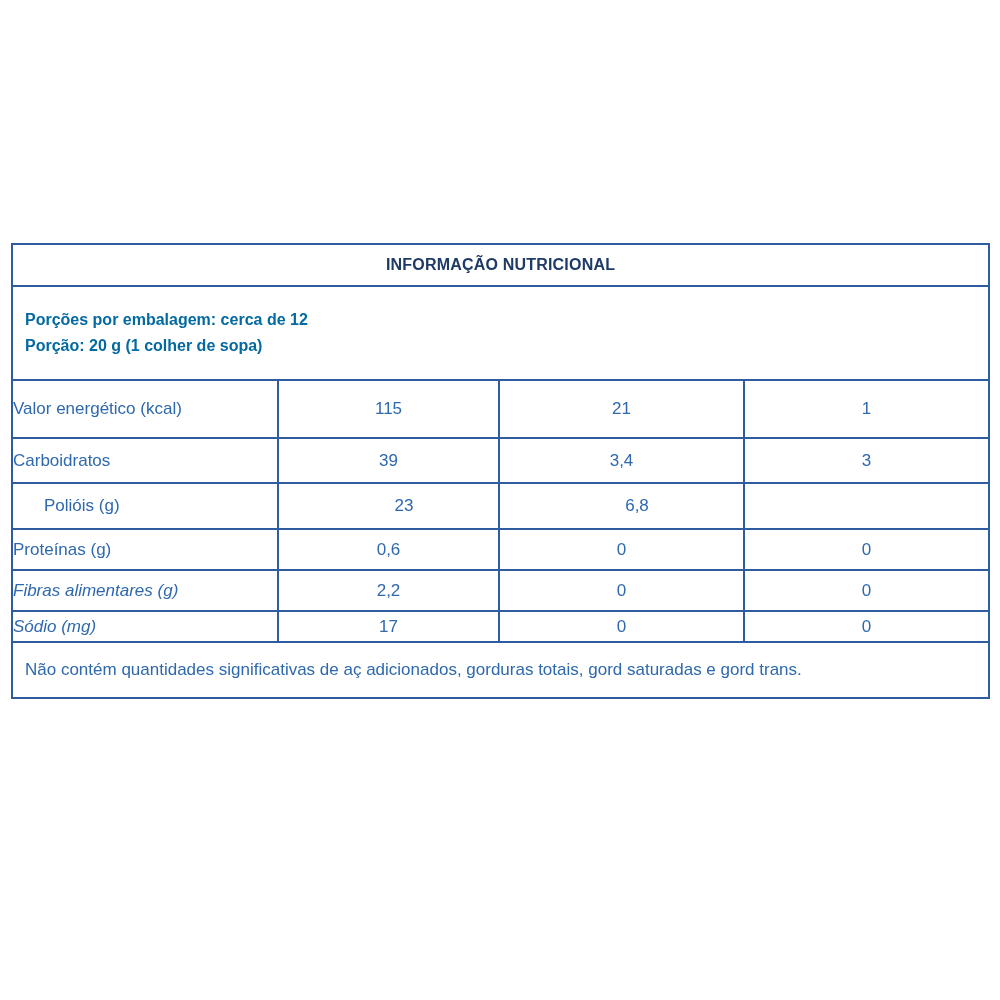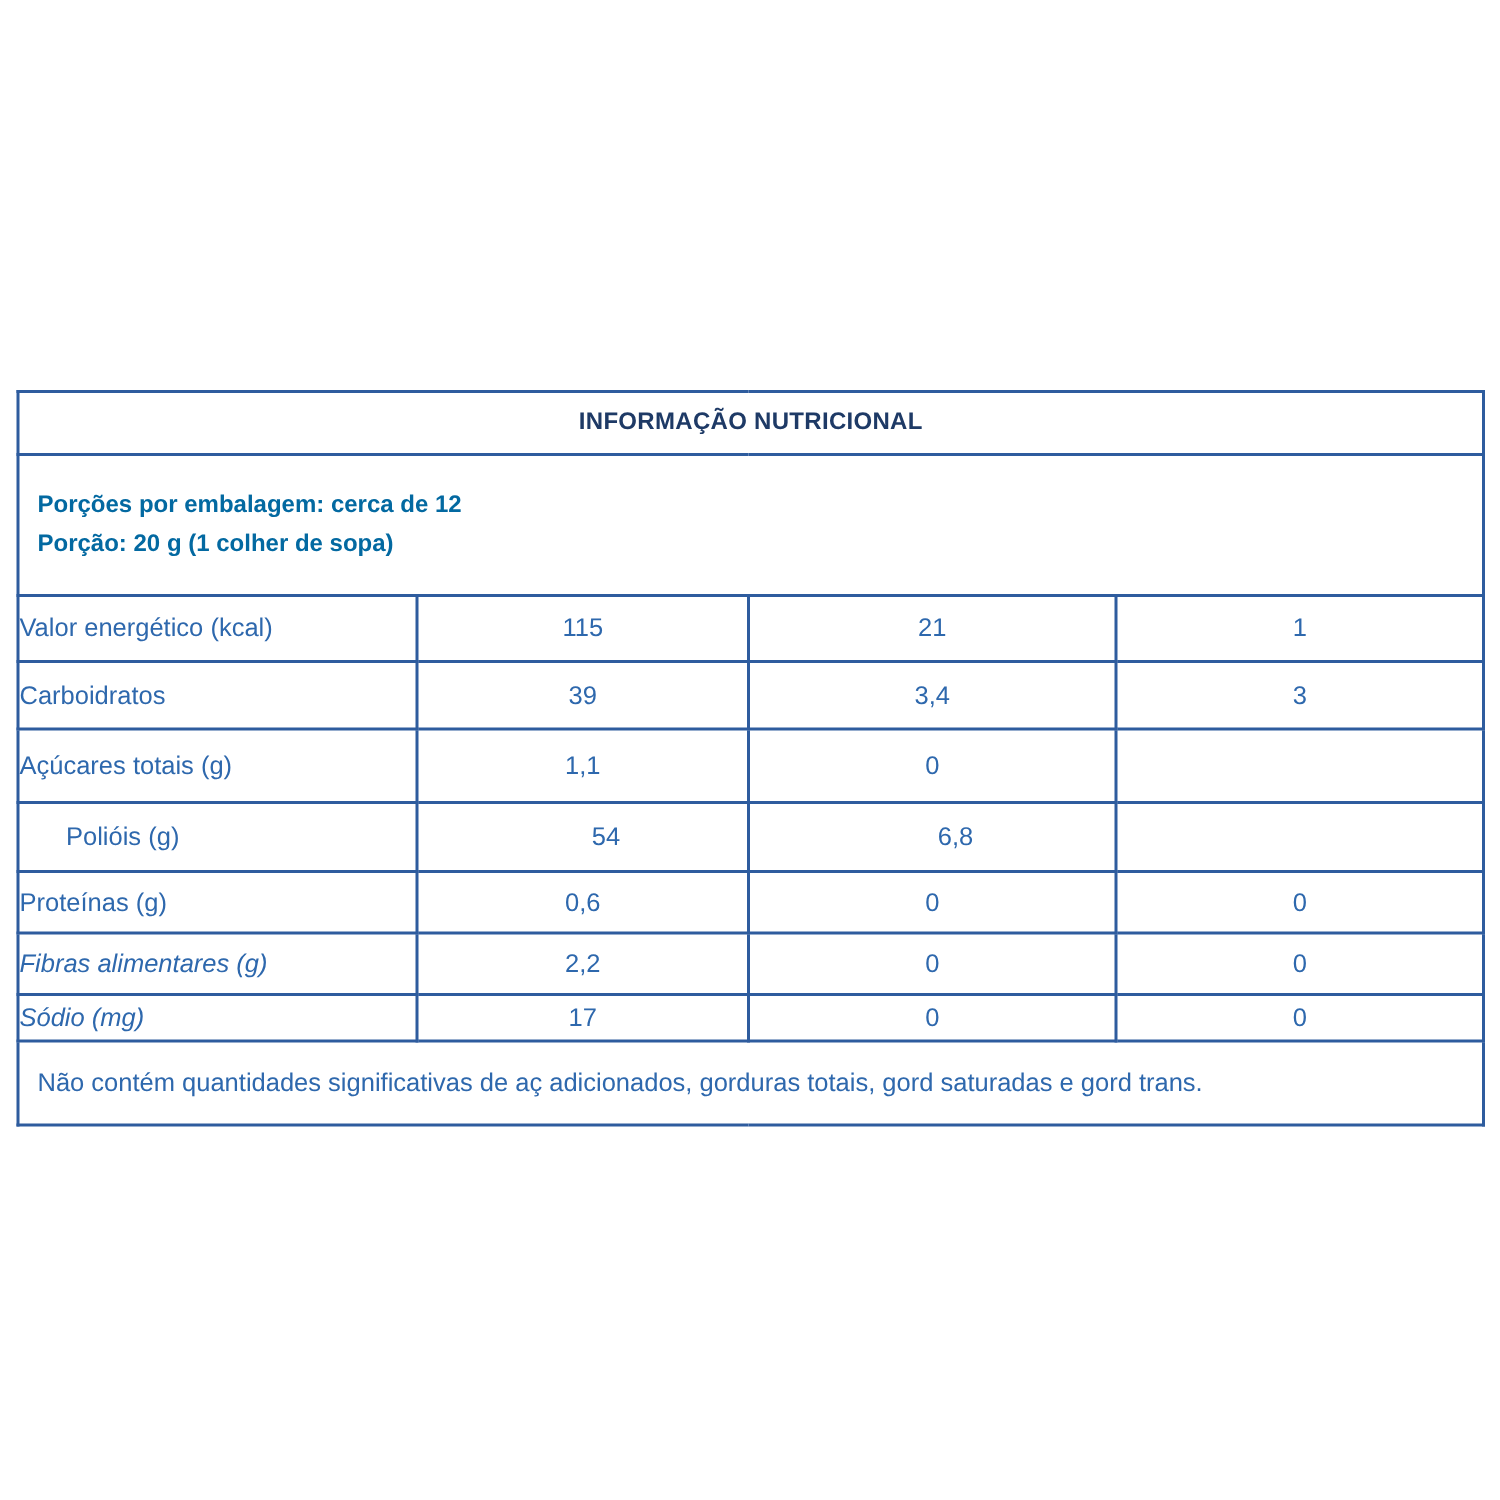--- a/index.html
+++ b/index.html
@@ -12,21 +12,21 @@
   .page {
     position: relative;
     width: 1000px;
     height: 1000px;
     background: #ffffff;
     overflow: hidden;
   }
   table.nutrition {
     position: absolute;
     left: 11px;
-    top: 260px;
+    top: 243px;
     width: 977px;
     border-collapse: collapse;
     table-layout: fixed;
   }
   table.nutrition td {
     border: 2px solid #2E5C9E;
     color: #2E68AD;
     font-size: 17px;
     padding: 0;
     vertical-align: middle;
@@ -62,21 +62,21 @@
     padding-left: 12px;
     text-align: left;
   }
   td.num-cell {
     text-align: center;
   }
   td.italic {
     font-style: italic;
     border-radius: 16px;
   }
-  tr.r1 td { height: 44px; }
+  tr.r1 td { height: 58px; }
   tr.r2 td { height: 45px; }
   tr.r3 td { height: 49px; }
   tr.r4 td { height: 46px; padding-left: 31px; }
   tr.r5 td { height: 41px; }
   tr.r6 td { height: 41px; }
   tr.r7 td { height: 31px; }
   tr.footer-row td {
     height: 56px;
     padding: 10px 12px;
     line-height: 24px;
@@ -110,29 +110,23 @@
         <td class="num-cell">115</td>
         <td class="num-cell">21</td>
         <td class="num-cell">1</td>
       </tr>
       <tr class="r2">
         <td class="label-cell">Carboidratos</td>
         <td class="num-cell">39</td>
         <td class="num-cell">3,4</td>
         <td class="num-cell">3</td>
       </tr>
-      <tr class="r3">
-        <td class="label-cell">Açúcares totais (g)</td>
-        <td class="num-cell">1,1</td>
-        <td class="num-cell">0</td>
-        <td class="num-cell"></td>
-      </tr>
       <tr class="r4">
         <td class="label-cell">Polióis (g)</td>
-        <td class="num-cell">54</td>
+        <td class="num-cell">23</td>
         <td class="num-cell">6,8</td>
         <td class="num-cell"></td>
       </tr>
       <tr class="r5">
         <td class="label-cell">Proteínas (g)</td>
         <td class="num-cell">0,6</td>
         <td class="num-cell">0</td>
         <td class="num-cell">0</td>
       </tr>
       <tr class="r6">

